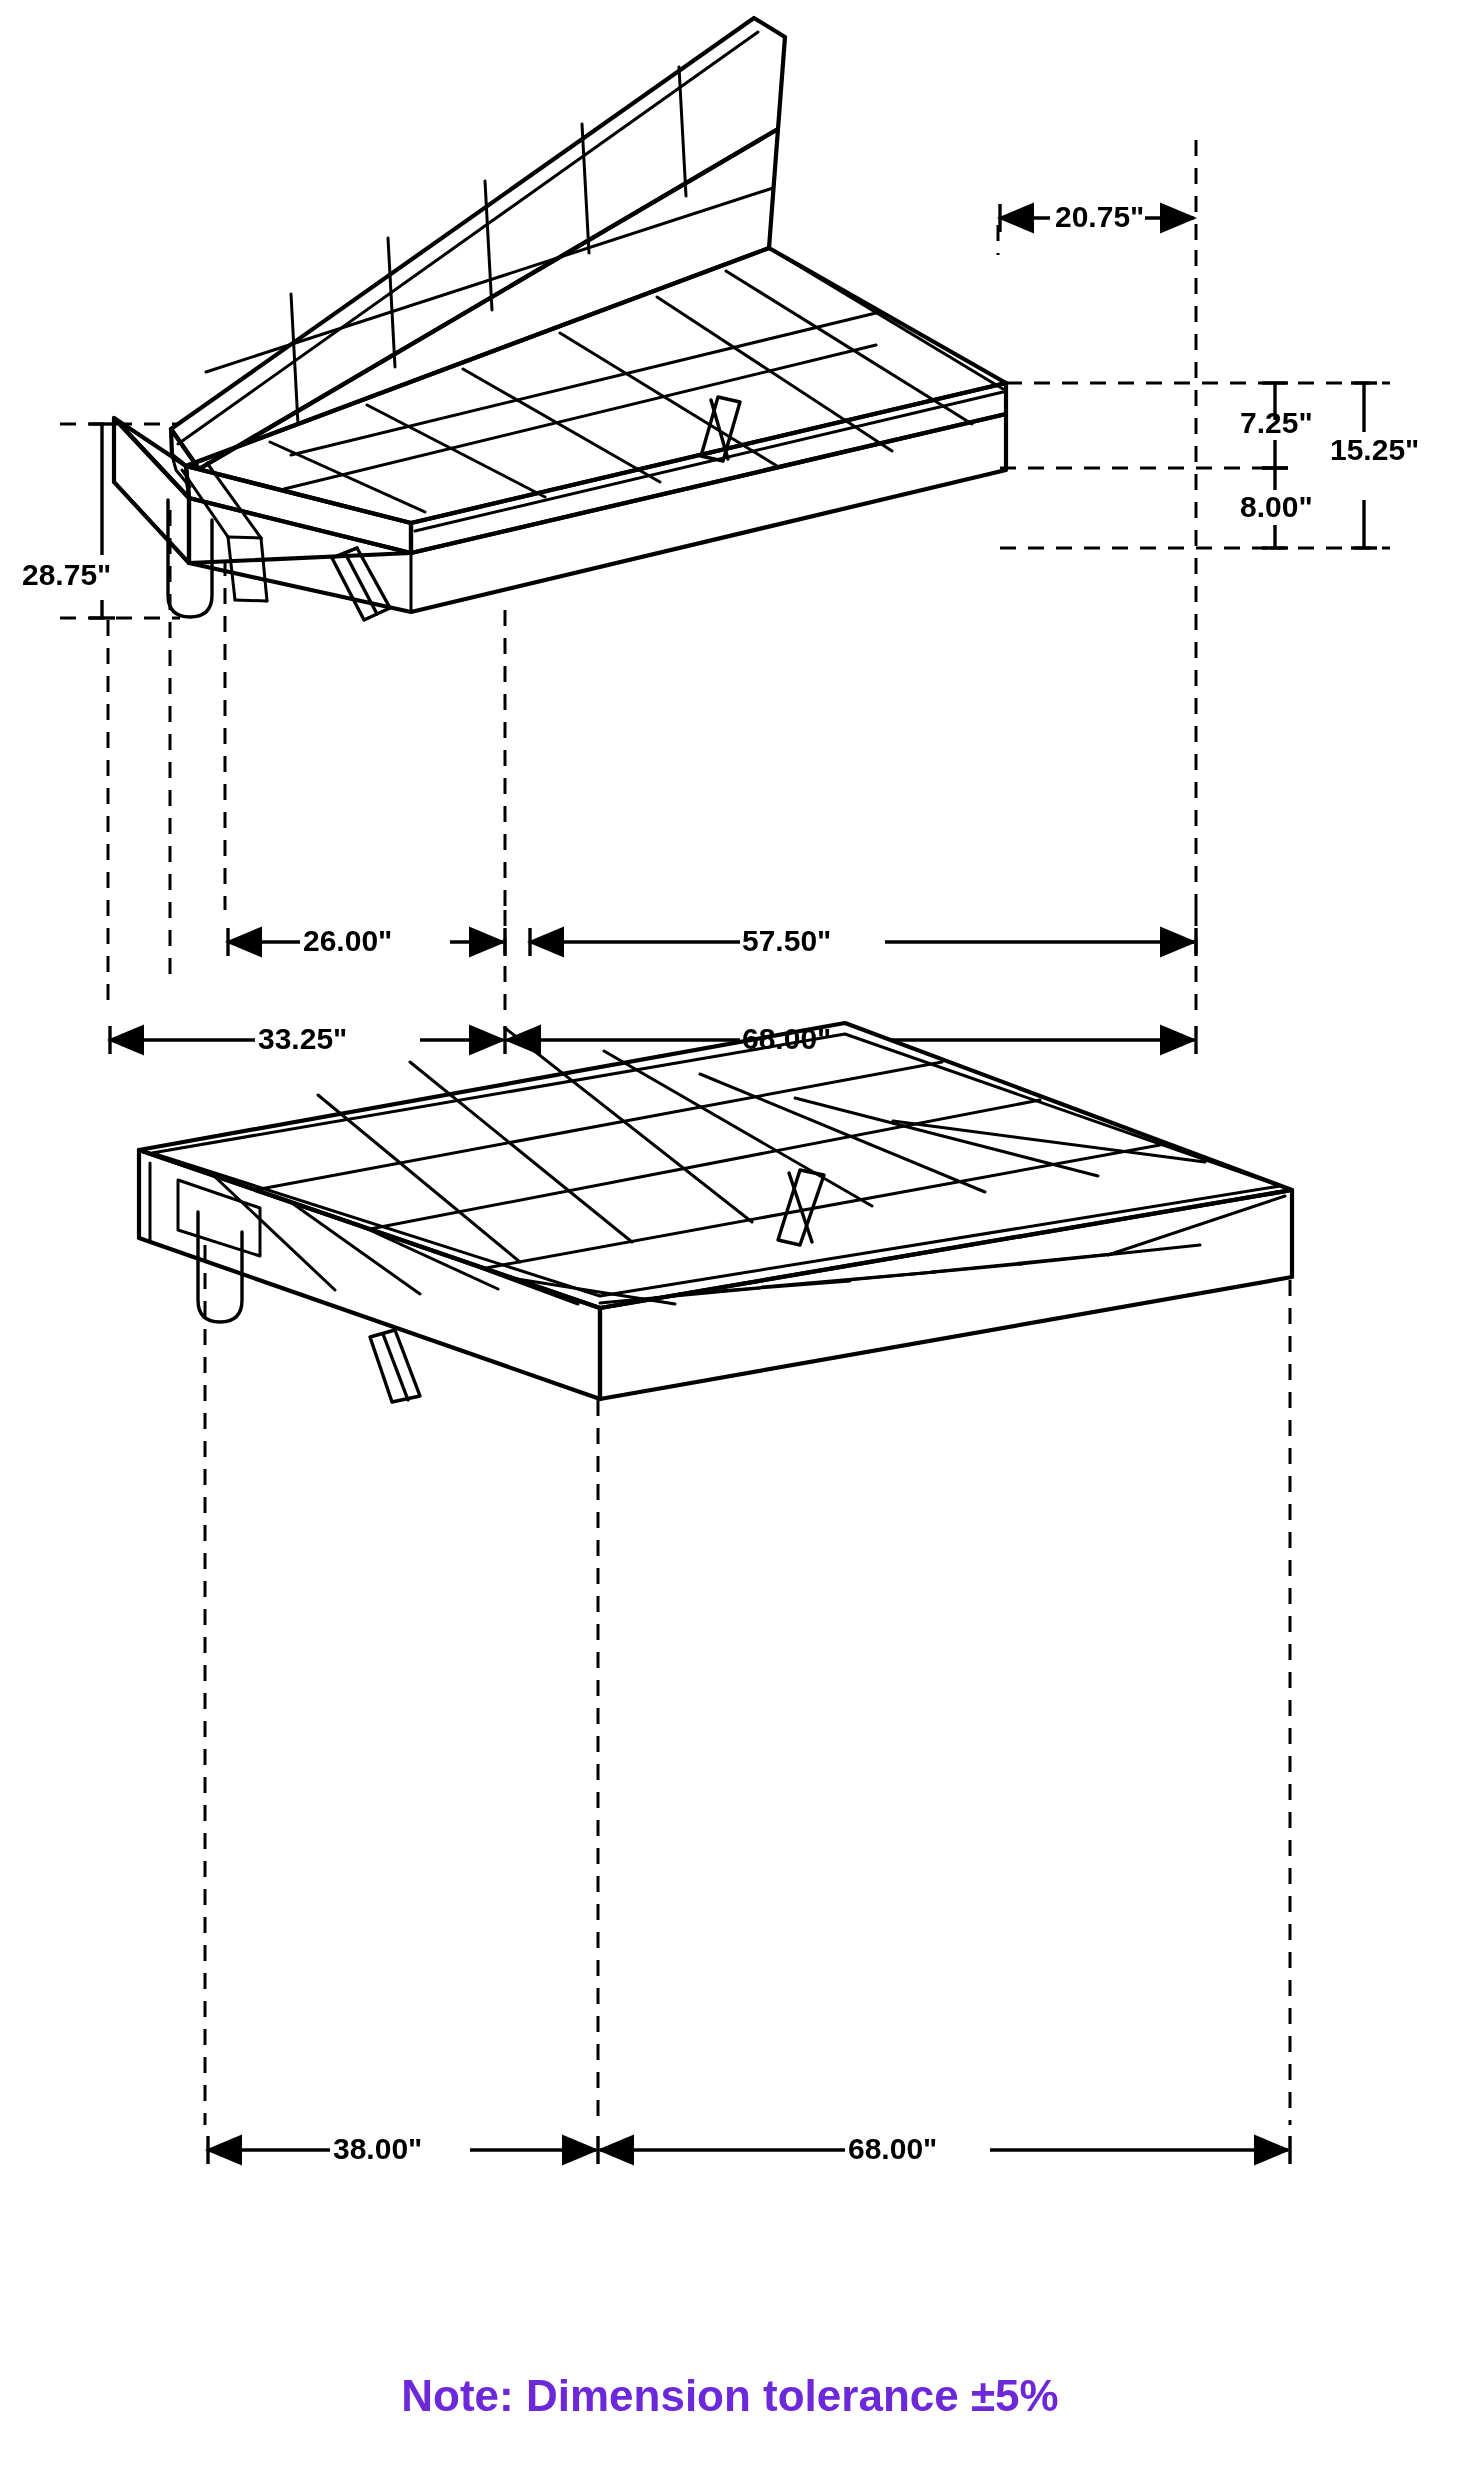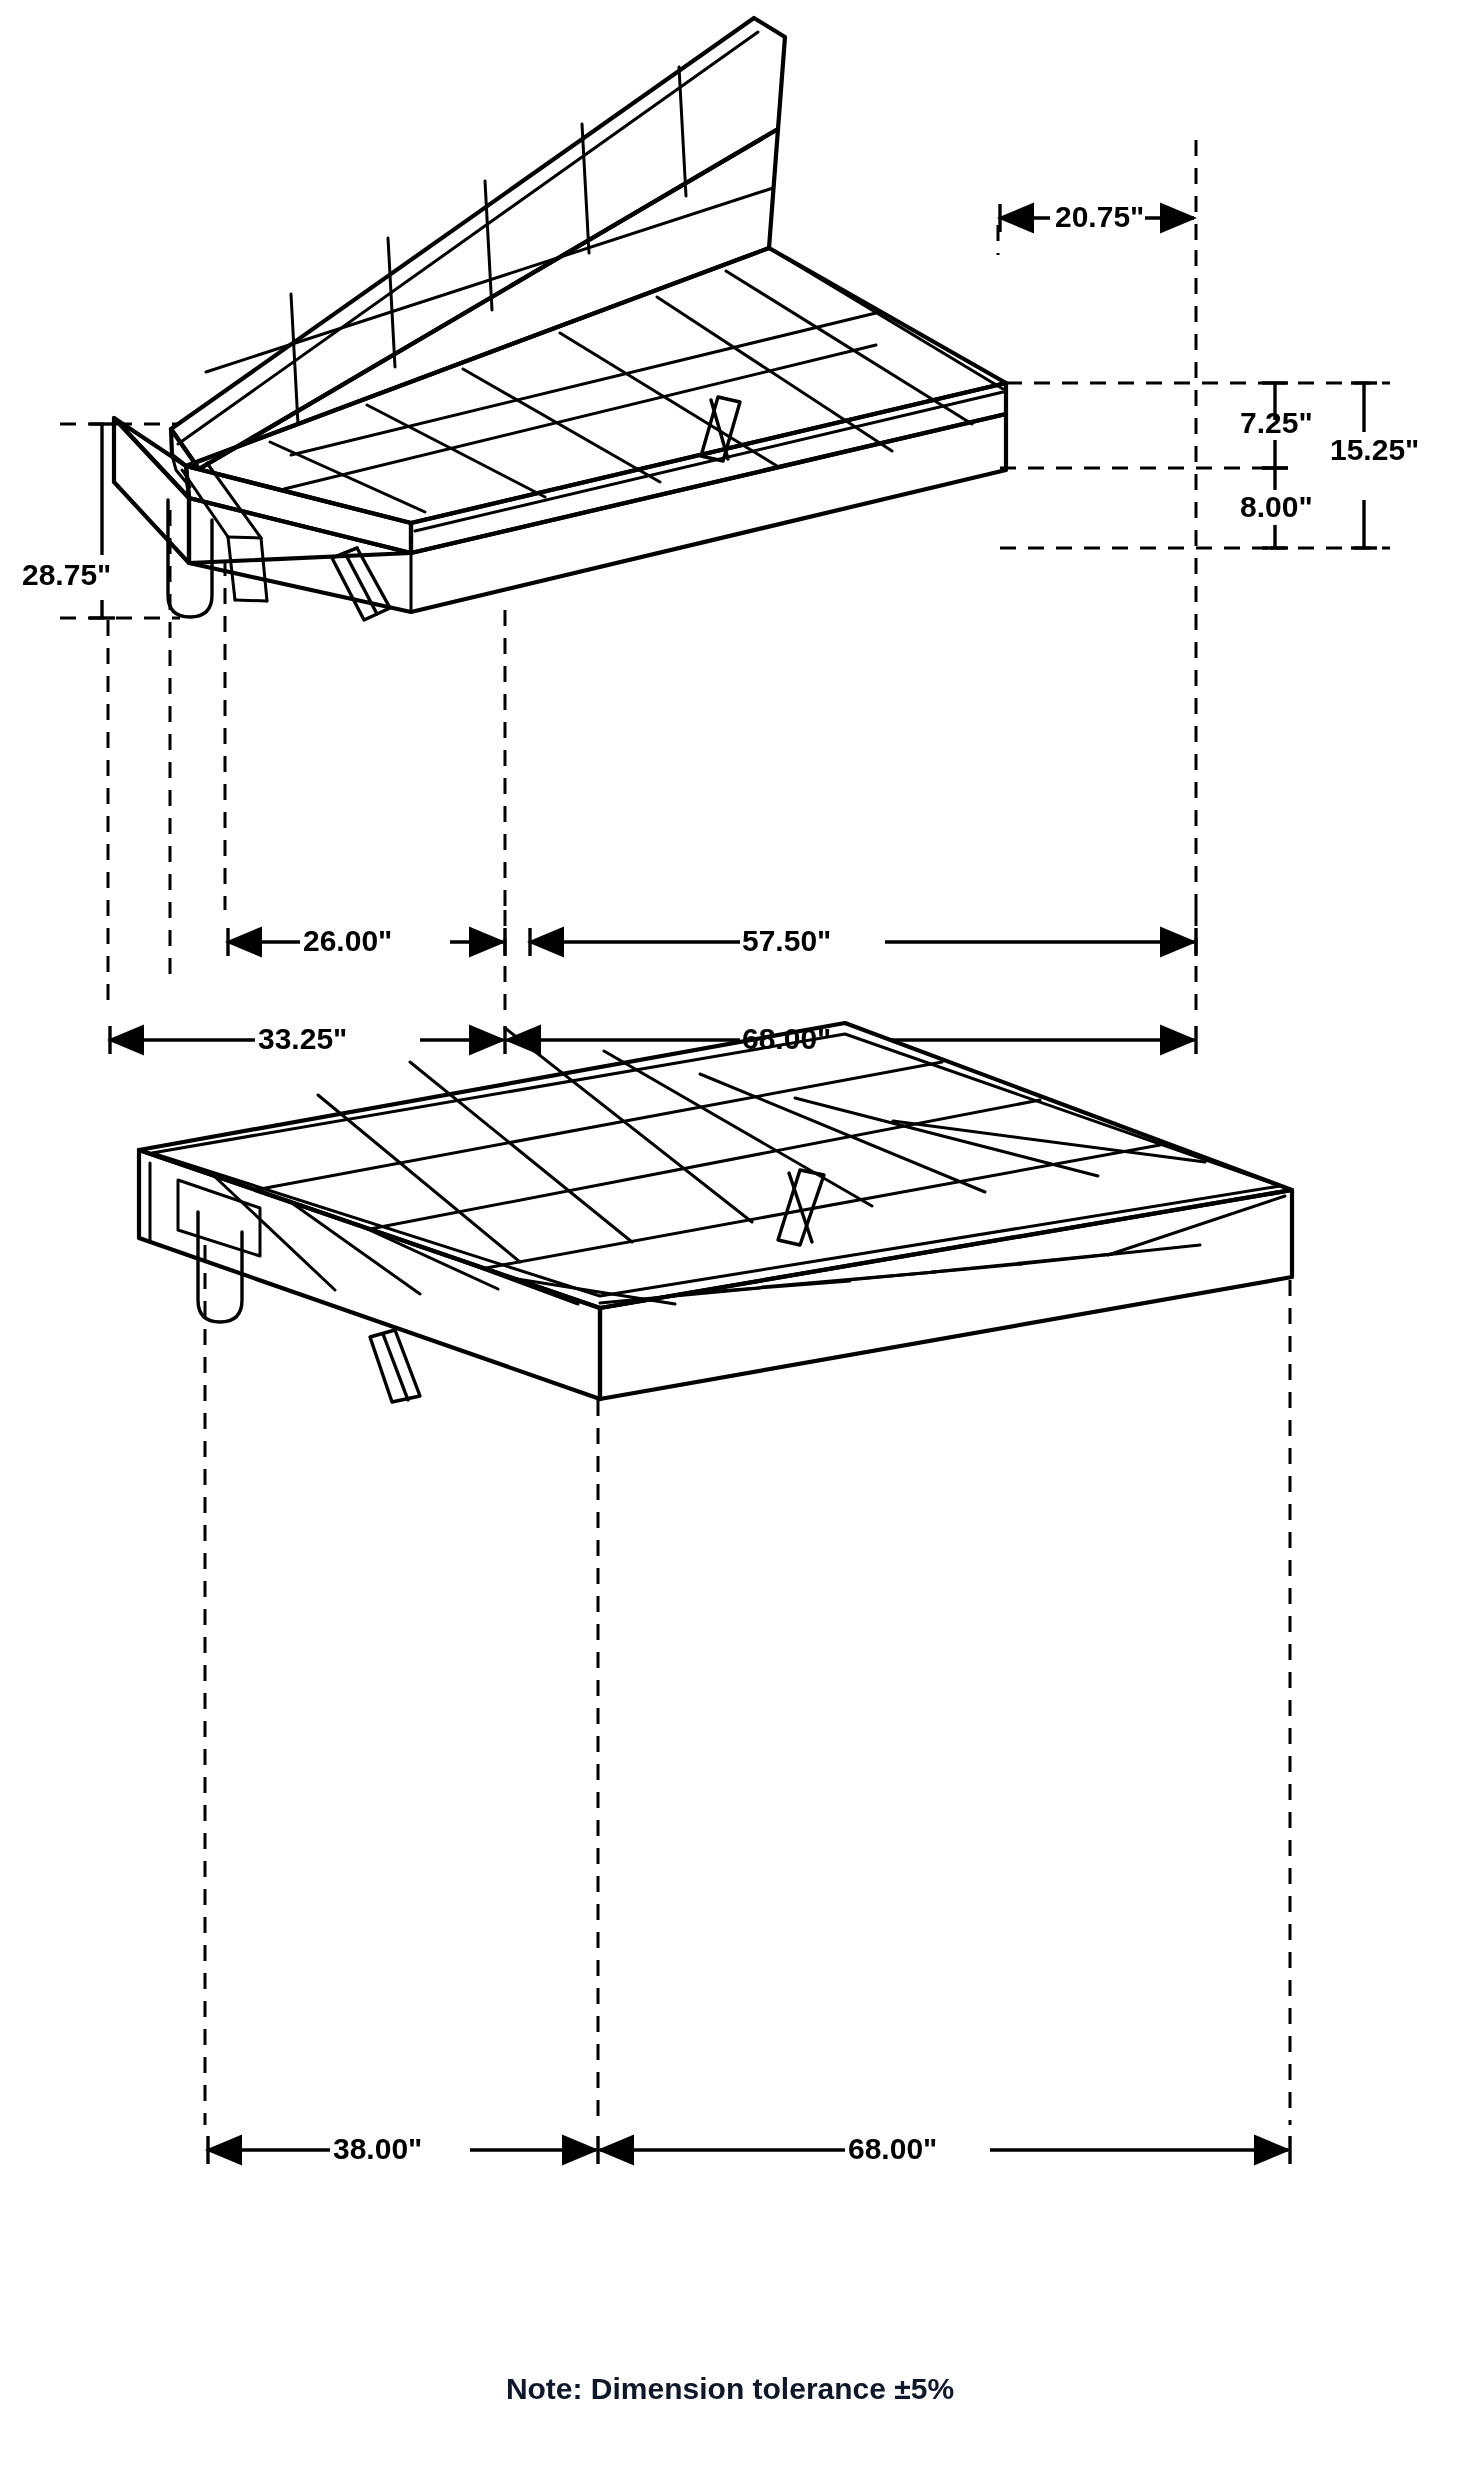--- a/index.html
+++ b/index.html
@@ -45,22 +45,22 @@
   }
 
   .note-text {
     position: absolute;
     left: 0;
     top: 2372px;
     width: 1460px;
     text-align: center;
     font-family: "Liberation Sans", sans-serif;
     font-weight: bold;
-    font-size: 30px;
-    color: #0f172a;
+    font-size: 44px;
+    color: #6d28d9;
     line-height: 1.1;
   }
 </style>
 </head>
 <body>
 
 <div class="sheet">
 
   <svg class="drawing" viewBox="0 0 1460 2468">
     <defs>

